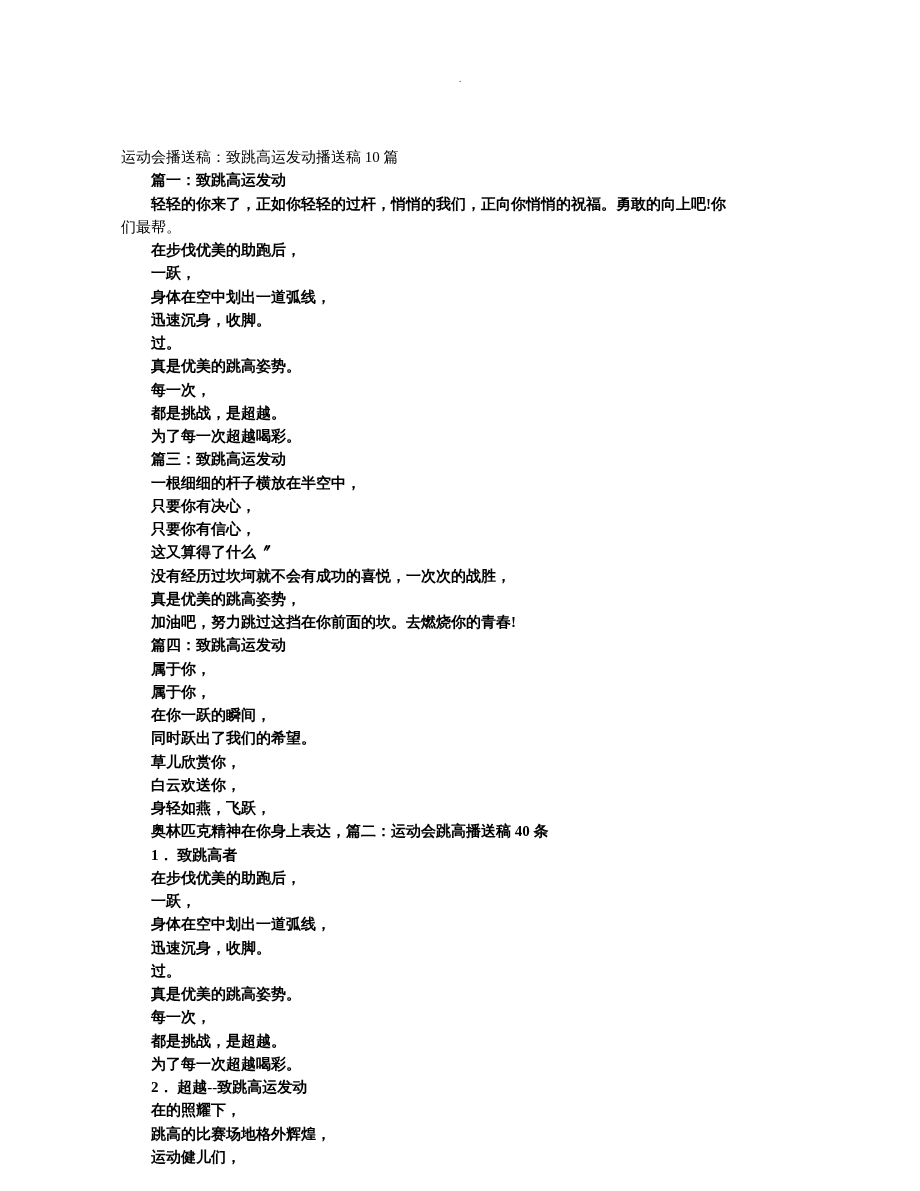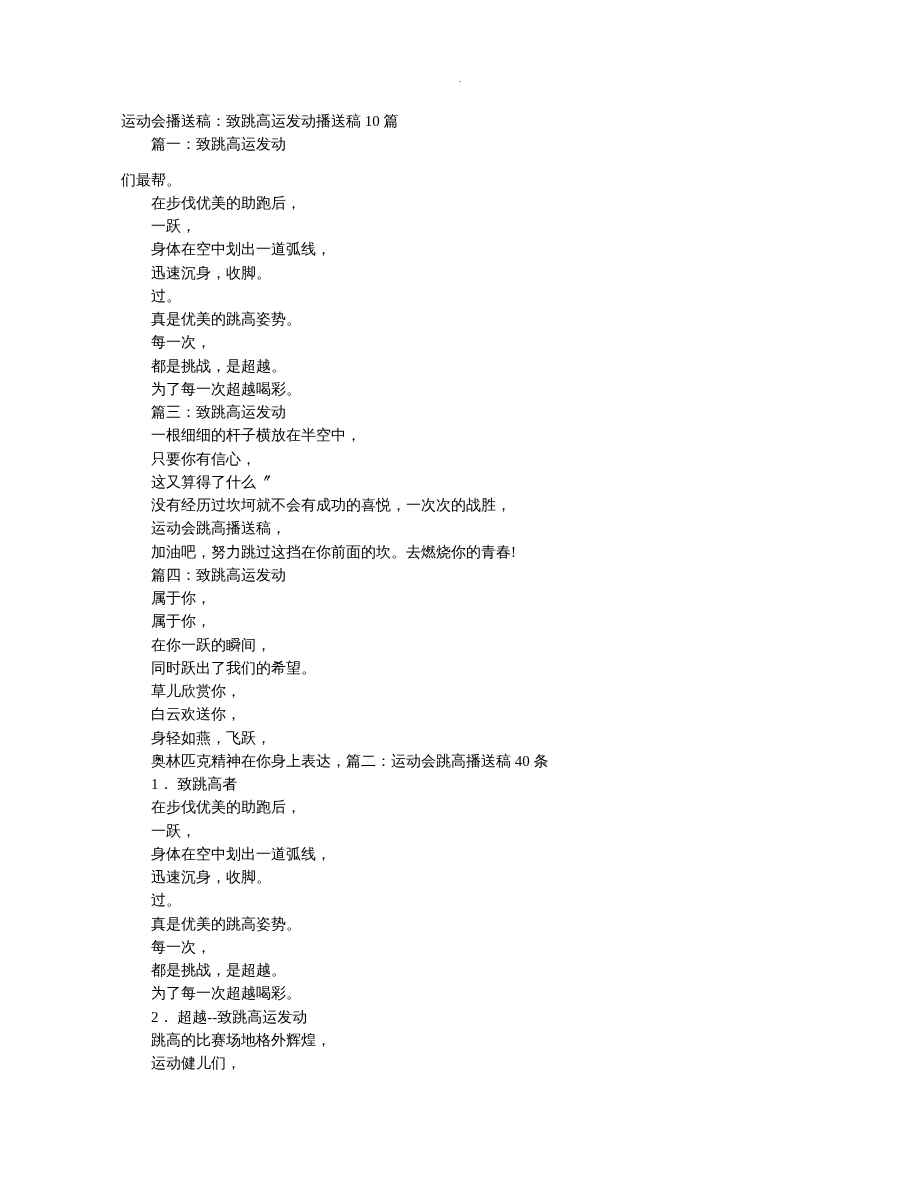--- a/index.html
+++ b/index.html
@@ -26,59 +26,62 @@
       font-size: 11px;
       color: #555;
       margin-bottom: 70px;
       position: absolute;
       top: 70px;
       left: 0;
       right: 0;
     }
     .title {
       text-indent: 0;
+      margin-top: 36px;
     }
     .indent {
       text-indent: 2em;
+      font-weight: bold;
     }
     .continuation {
       text-indent: 0;
-      margin-top: 12px;
     }
     .footer {
       position: relative;
       margin-top: 65px;
       font-size: 11px;
       color: #555;
     }
   </style>
 </head>
 <body>
 
 <div class="top-dot">.</div>
 
 <div class="content">
   <p class="title">运动会播送稿：致跳高运发动播送稿 10 篇</p>
   <p class="indent">篇一：致跳高运发动</p>
+  <p class="indent">轻轻的你来了，正如你轻轻的过杆，悄悄的我们，正向你悄悄的祝福。勇敢的向上吧!你</p>
   <p class="continuation">们最帮。</p>
   <p class="indent">在步伐优美的助跑后，</p>
   <p class="indent">一跃，</p>
   <p class="indent">身体在空中划出一道弧线，</p>
   <p class="indent">迅速沉身，收脚。</p>
   <p class="indent">过。</p>
   <p class="indent">真是优美的跳高姿势。</p>
   <p class="indent">每一次，</p>
   <p class="indent">都是挑战，是超越。</p>
   <p class="indent">为了每一次超越喝彩。</p>
   <p class="indent">篇三：致跳高运发动</p>
   <p class="indent">一根细细的杆子横放在半空中，</p>
+  <p class="indent">只要你有决心，</p>
   <p class="indent">只要你有信心，</p>
   <p class="indent">这又算得了什么〞</p>
   <p class="indent">没有经历过坎坷就不会有成功的喜悦，一次次的战胜，</p>
-  <p class="indent">运动会跳高播送稿，</p>
+  <p class="indent">真是优美的跳高姿势，</p>
   <p class="indent">加油吧，努力跳过这挡在你前面的坎。去燃烧你的青春!</p>
   <p class="indent">篇四：致跳高运发动</p>
   <p class="indent">属于你，</p>
   <p class="indent">属于你，</p>
   <p class="indent">在你一跃的瞬间，</p>
   <p class="indent">同时跃出了我们的希望。</p>
   <p class="indent">草儿欣赏你，</p>
   <p class="indent">白云欢送你，</p>
   <p class="indent">身轻如燕，飞跃，</p>
   <p class="indent">奥林匹克精神在你身上表达，篇二：运动会跳高播送稿 40 条</p>
@@ -86,20 +89,21 @@
   <p class="indent">在步伐优美的助跑后，</p>
   <p class="indent">一跃，</p>
   <p class="indent">身体在空中划出一道弧线，</p>
   <p class="indent">迅速沉身，收脚。</p>
   <p class="indent">过。</p>
   <p class="indent">真是优美的跳高姿势。</p>
   <p class="indent">每一次，</p>
   <p class="indent">都是挑战，是超越。</p>
   <p class="indent">为了每一次超越喝彩。</p>
   <p class="indent">2． 超越--致跳高运发动</p>
+  <p class="indent">在的照耀下，</p>
   <p class="indent">跳高的比赛场地格外辉煌，</p>
   <p class="indent">运动健儿们，</p>
 </div>
 
 <div class="footer">
   
   
 </div>
 
 </body></html>

